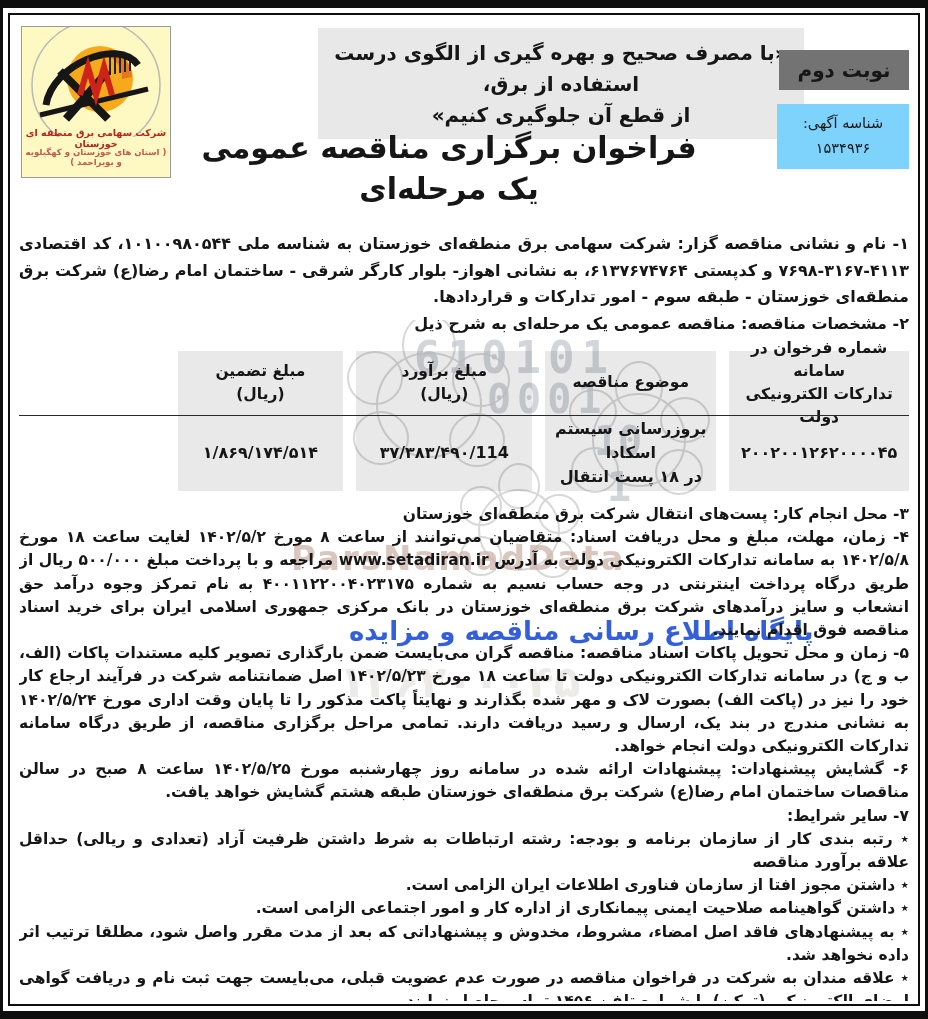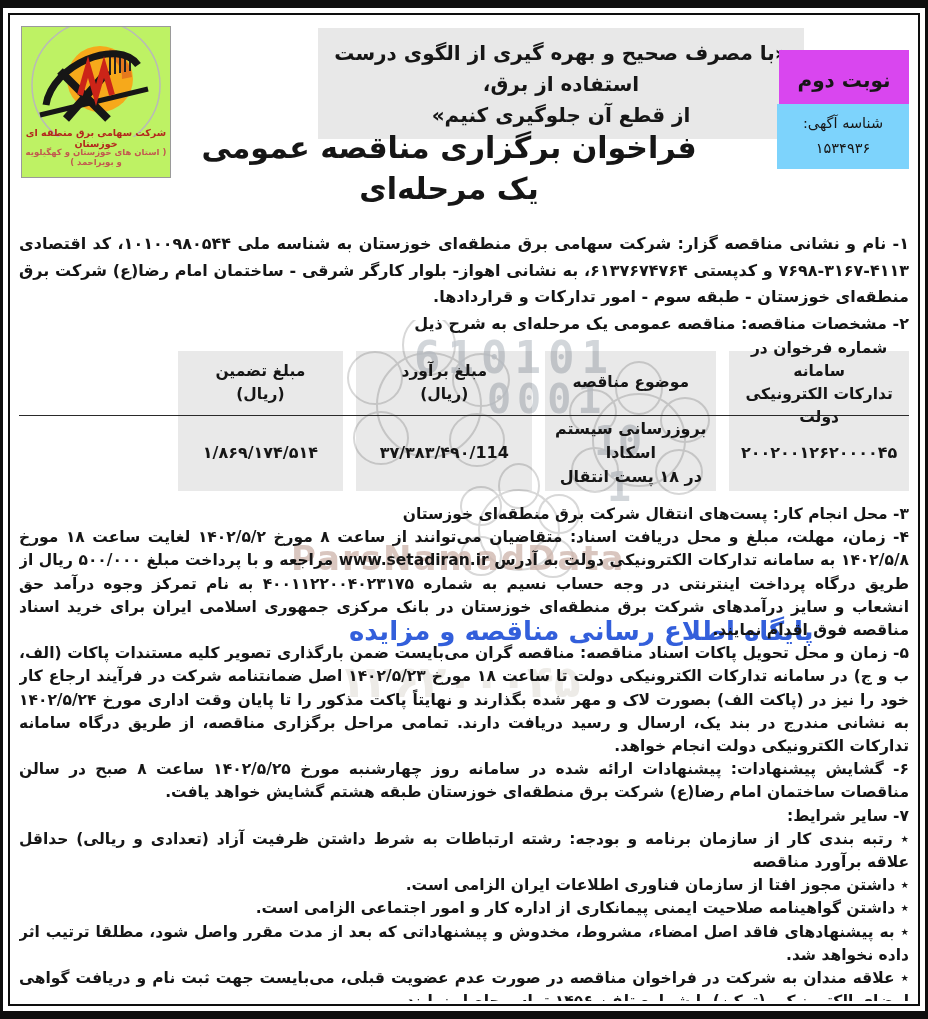--- a/index.html
+++ b/index.html
@@ -14,27 +14,27 @@
 
   
   .wm{position:absolute;inset:0;z-index:0;pointer-events:none;direction:ltr;}
   .wm-num{position:absolute;font-family:"DejaVu Sans Mono",monospace;font-weight:bold;color:#c7ccd2;opacity:.8;}
   .wm-brand{position:absolute;font-weight:bold;color:#cdb3aa;opacity:.75;letter-spacing:2px;font-size:34px;}
   .wm-fa{position:absolute;direction:rtl;color:#1d4ed8;font-size:26px;font-weight:bold;opacity:.9;}
   .wm-faint-digits{position:absolute;font-weight:bold;color:#edebe7;font-size:44px;letter-spacing:5px;}
 
   
   .header{position:relative;height:205px;z-index:1;}
-  .logo-box{position:absolute;left:2px;top:6px;width:150px;height:152px;border:1px solid #9a9a9a;background:#bef264;box-sizing:border-box;}
+  .logo-box{position:absolute;left:2px;top:6px;width:150px;height:152px;border:1px solid #9a9a9a;background:#fef9c3;box-sizing:border-box;}
   .logo-box svg{display:block;}
   .logo-l1{position:absolute;left:0;right:0;bottom:28px;text-align:center;font-size:9.5px;font-weight:bold;color:#b3271d;}
   .logo-l2{position:absolute;left:0;right:0;bottom:10px;text-align:center;font-size:8.5px;font-weight:bold;color:#c2594f;}
   .slogan-box{position:absolute;right:105px;top:8px;width:470px;background:#e8e8e8;padding:10px 8px 8px;
     text-align:center;font-size:20px;font-weight:bold;line-height:1.55;white-space:pre-line;}
-  .issue-box{position:absolute;left:760px;right:0;top:30px;background:#d946ef;padding:18px 4px;
+  .issue-box{position:absolute;left:760px;right:0;top:30px;background:#737373;padding:8px 4px;
     text-align:center;font-size:20px;font-weight:bold;}
   .adid-box{position:absolute;left:758px;right:0;top:84px;background:#7dd3fc;padding:7px 6px;
     text-align:center;font-size:14.5px;line-height:1.75;white-space:pre-line;}
   .title{position:absolute;right:160px;width:600px;top:108px;text-align:center;font-size:30px;font-weight:bold;
     line-height:1.35;white-space:pre-line;}
 
   
   .intro{position:relative;z-index:1;margin-top:6px;font-size:16px;font-weight:bold;line-height:26.5px;text-align:justify;}
   .intro p{margin:0;}
 

